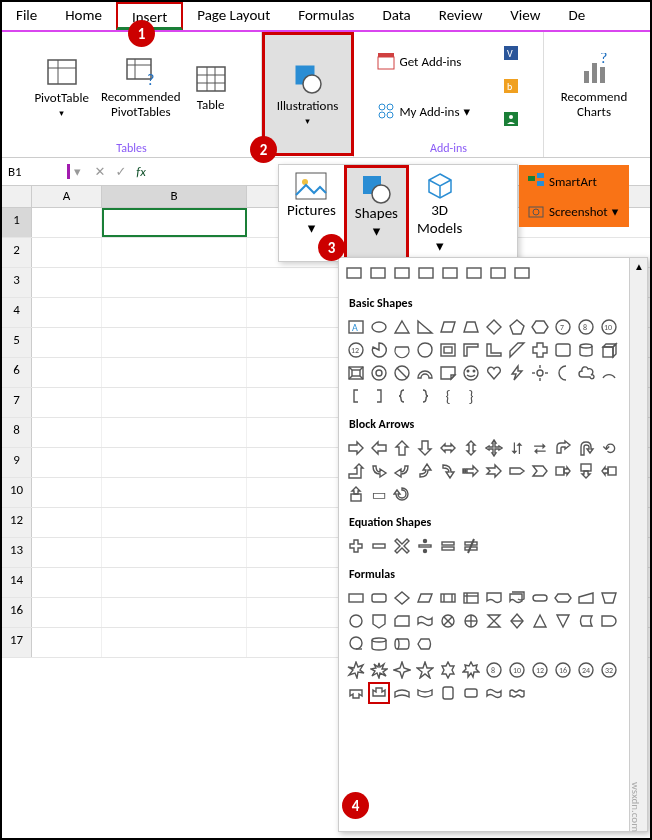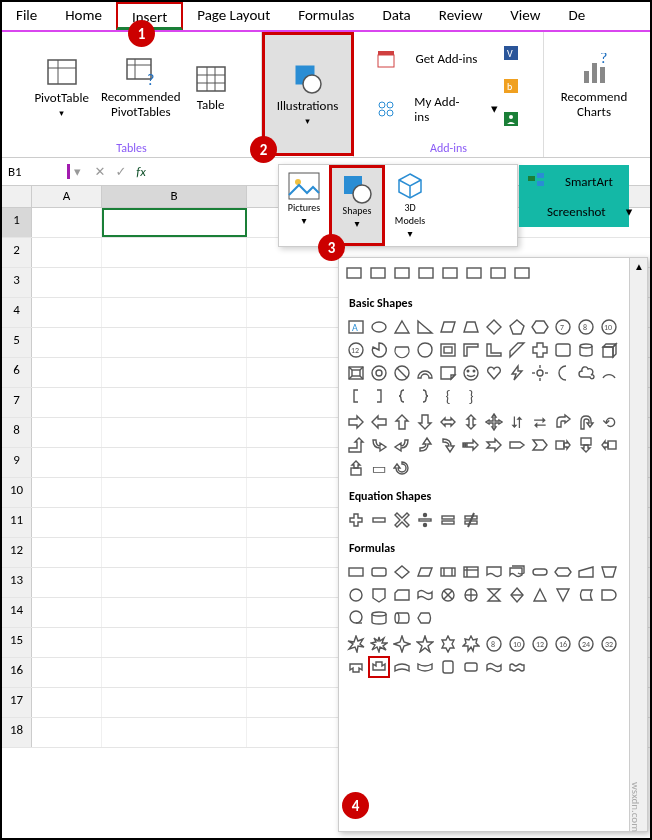--- a/index.html
+++ b/index.html
@@ -8,42 +8,42 @@
 .tab{padding:4px 14px;cursor:pointer;font-size:15px}
 .tab.active{border:2px solid #c00;border-bottom:3px solid #1a7f37;font-weight:400}
 .ribbon{display:flex;height:126px;border-bottom:1px solid #ccc;background:#fff}
 .rgroup{display:flex;flex-direction:column;align-items:center;border-right:1px solid #ddd;padding:4px 6px 0}
 .rgroup-items{display:flex;flex:1}
 .rgroup-label{font-size:12px;color:#8b5cf6;padding:2px 0}
 .rbtn{display:flex;flex-direction:column;align-items:center;justify-content:center;padding:4px 6px;cursor:pointer;text-align:center;font-size:13px;height:100px}
 .rbtn .caret{font-size:9px;margin-top:2px}
 .rbtn.boxed{border:3px solid #c00}
 .rbtn.shaded{background:#e0e0e0}
-.small-btn{display:flex;align-items:center;padding:3px 4px;cursor:pointer;font-size:13px;gap:20px}
+.small-btn{display:flex;align-items:center;padding:3px 4px;cursor:pointer;font-size:13px;gap:4px}
 .addins-col{display:flex;flex-direction:column;justify-content:space-around;height:100px;width:130px}
 .addins-side{display:flex;flex-direction:column;justify-content:space-around;height:100px;width:24px}
 .callout{position:absolute;width:27px;height:27px;border-radius:50%;background:#c00;color:#fff;display:flex;align-items:center;justify-content:center;font-weight:700;font-size:15px;z-index:50}
 .formula-bar{display:flex;align-items:center;height:28px;border-bottom:1px solid #ccc;font-size:13px}
 .name-box{width:68px;border-right:3px solid #a21caf;padding:0 6px}
 .fx-controls{display:flex;align-items:center;gap:10px;padding:0 10px;color:#999}
 .sheet{position:relative}
 .col-headers{display:flex;height:22px;background:#f0f0f0;border-bottom:1px solid #ccc}
 .corner{width:30px;border-right:1px solid #ccc}
 .col-h{width:70px;text-align:center;border-right:1px solid #ccc;font-size:13px;padding-top:2px}
 .col-h.wide{width:145px}
 .col-h.sel{background:#d8d8d8}
 .row{display:flex;height:30px;border-bottom:1px solid #e5e5e5}
 .row-h{width:30px;text-align:center;border-right:1px solid #ccc;font-size:13px;background:#f0f0f0;padding-top:4px}
 .row-h.sel{background:#d8d8d8}
 .cell{width:70px;border-right:1px solid #f0f0f0}
 .cell.wide{width:145px}
 .cell.sel{border:2px solid #1a7f37}
 .illus-dropdown{position:absolute;top:162px;left:276px;width:240px;background:#fff;border:1px solid #ccc;box-shadow:2px 2px 6px rgba(0,0,0,0.2);z-index:20}
 .illus-row{display:flex}
-.illus-btn{display:flex;flex-direction:column;align-items:center;padding:6px 8px;font-size:10px;text-align:center}
+.illus-btn{display:flex;flex-direction:column;align-items:center;padding:6px 8px;font-size:15px;text-align:center}
 .illus-btn.boxed{border:3px solid #c00;background:#e0e0e0}
 .illus-side{display:flex;flex-direction:column;padding:4px;font-size:13px;gap:6px}
 .shapes-gallery{position:absolute;top:255px;left:336px;width:310px;height:575px;background:#fff;border:1px solid #ccc;box-shadow:2px 2px 6px rgba(0,0,0,0.25);z-index:30;overflow:hidden;font-size:13px}
 .sg-scroll{position:absolute;right:0;top:0;width:18px;height:100%;background:#f0f0f0;border-left:1px solid #ccc}
 .sg-arrow{width:18px;height:18px;text-align:center;font-size:10px;line-height:18px;cursor:pointer}
 .sg-content{padding:0;width:292px}
 .sg-recent{display:flex;padding:4px;gap:2px;flex-wrap:wrap}
 .sg-cat{padding:8px 10px 4px;font-weight:700;font-size:12px}
 .sg-grid{display:flex;flex-wrap:wrap;padding:2px 6px;gap:1px}
 .shape{width:22px;height:22px;display:flex;align-items:center;justify-content:center;cursor:pointer;font-size:16px;color:#555}
@@ -230,56 +230,41 @@
       <div class="row-h">9</div>
       <div class="cell"></div>
       <div class="cell wide"></div>
     </div>
   <div class="row">
       <div class="row-h">10</div>
       <div class="cell"></div>
       <div class="cell wide"></div>
     </div>
   <div class="row">
-      <div class="row-h">11</div>
-      <div class="cell"></div>
-      <div class="cell wide"></div>
-    </div>
-  <div class="row">
       <div class="row-h">12</div>
       <div class="cell"></div>
       <div class="cell wide"></div>
     </div>
   <div class="row">
       <div class="row-h">13</div>
       <div class="cell"></div>
       <div class="cell wide"></div>
     </div>
   <div class="row">
       <div class="row-h">14</div>
       <div class="cell"></div>
       <div class="cell wide"></div>
     </div>
   <div class="row">
-      <div class="row-h">15</div>
-      <div class="cell"></div>
-      <div class="cell wide"></div>
-    </div>
-  <div class="row">
       <div class="row-h">16</div>
       <div class="cell"></div>
       <div class="cell wide"></div>
     </div>
   <div class="row">
       <div class="row-h">17</div>
-      <div class="cell"></div>
-      <div class="cell wide"></div>
-    </div>
-  <div class="row">
-      <div class="row-h">18</div>
       <div class="cell"></div>
       <div class="cell wide"></div>
     </div>
 </div>
 
 <div class="illus-dropdown">
   <div class="illus-row">
     <div class="illus-btn">
       <svg width="34" height="30">
           <rect x="2" y="2" width="30" height="26" fill="none" stroke="#555"></rect>
@@ -300,21 +285,21 @@
     <div class="illus-btn">
       <svg width="34" height="30">
           <path d="M17 3 L28 9 L28 21 L17 27 L6 21 L6 9 Z" fill="none" stroke="#2a8dd4" stroke-width="1.5"></path>
           <path d="M6 9 L17 15 L28 9 M17 15 L17 27" fill="none" stroke="#2a8dd4" stroke-width="1.5"></path>
         </svg>
       <span style="white-space:pre-line">3D
 Models</span>
       <span class="caret">▾</span>
     </div>
   </div>
-  <div class="illus-side" style="position:absolute;left:240px;top:0;width:110px;background:#14b8a6">
+  <div class="illus-side" style="position:absolute;left:240px;top:0;width:110px;background:#f97316">
     <div class="small-btn">
       <svg width="18" height="18">
           <rect x="1" y="4" width="7" height="5" fill="#1a7f37"></rect>
           <rect x="10" y="1" width="7" height="5" fill="#2a8dd4"></rect>
           <rect x="10" y="9" width="7" height="5" fill="#2a8dd4"></rect>
         </svg>
       <span>SmartArt</span>
     </div>
     <div class="small-btn">
       <svg width="18" height="18">
@@ -599,20 +584,21 @@
         </div>
       <div class="shape">
           <svg viewBox="0 0 18 18">
             <path d="M7 3 Q10 3 10 6 Q10 9 12 9 Q10 9 10 12 Q10 15 7 15"></path>
           </svg>
         </div>
       <div class="shape">{</div>
       <div class="shape">}</div>
     </div>
 
+    <div class="sg-cat">Block Arrows</div>
     <div class="sg-grid">
       <div class="shape">
           <svg viewBox="0 0 18 18">
             <polygon points="2,6 10,6 10,3 16,9 10,15 10,12 2,12"></polygon>
           </svg>
         </div>
       <div class="shape">
           <svg viewBox="0 0 18 18">
             <polygon points="16,6 8,6 8,3 2,9 8,15 8,12 16,12"></polygon>
           </svg>

